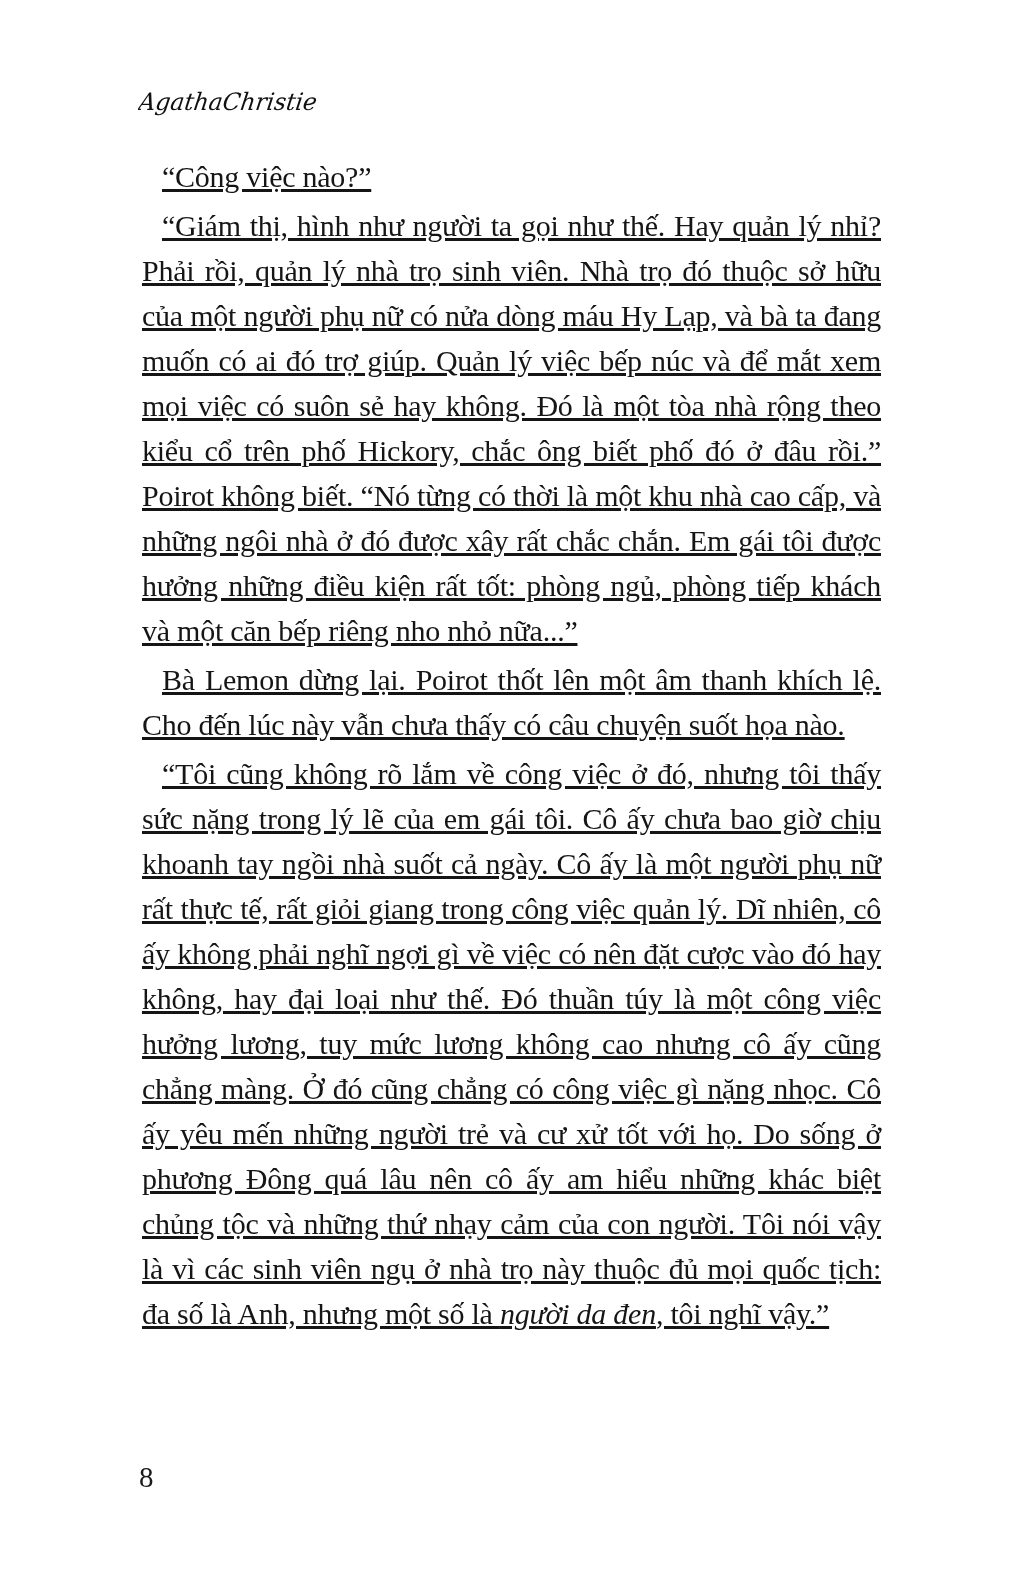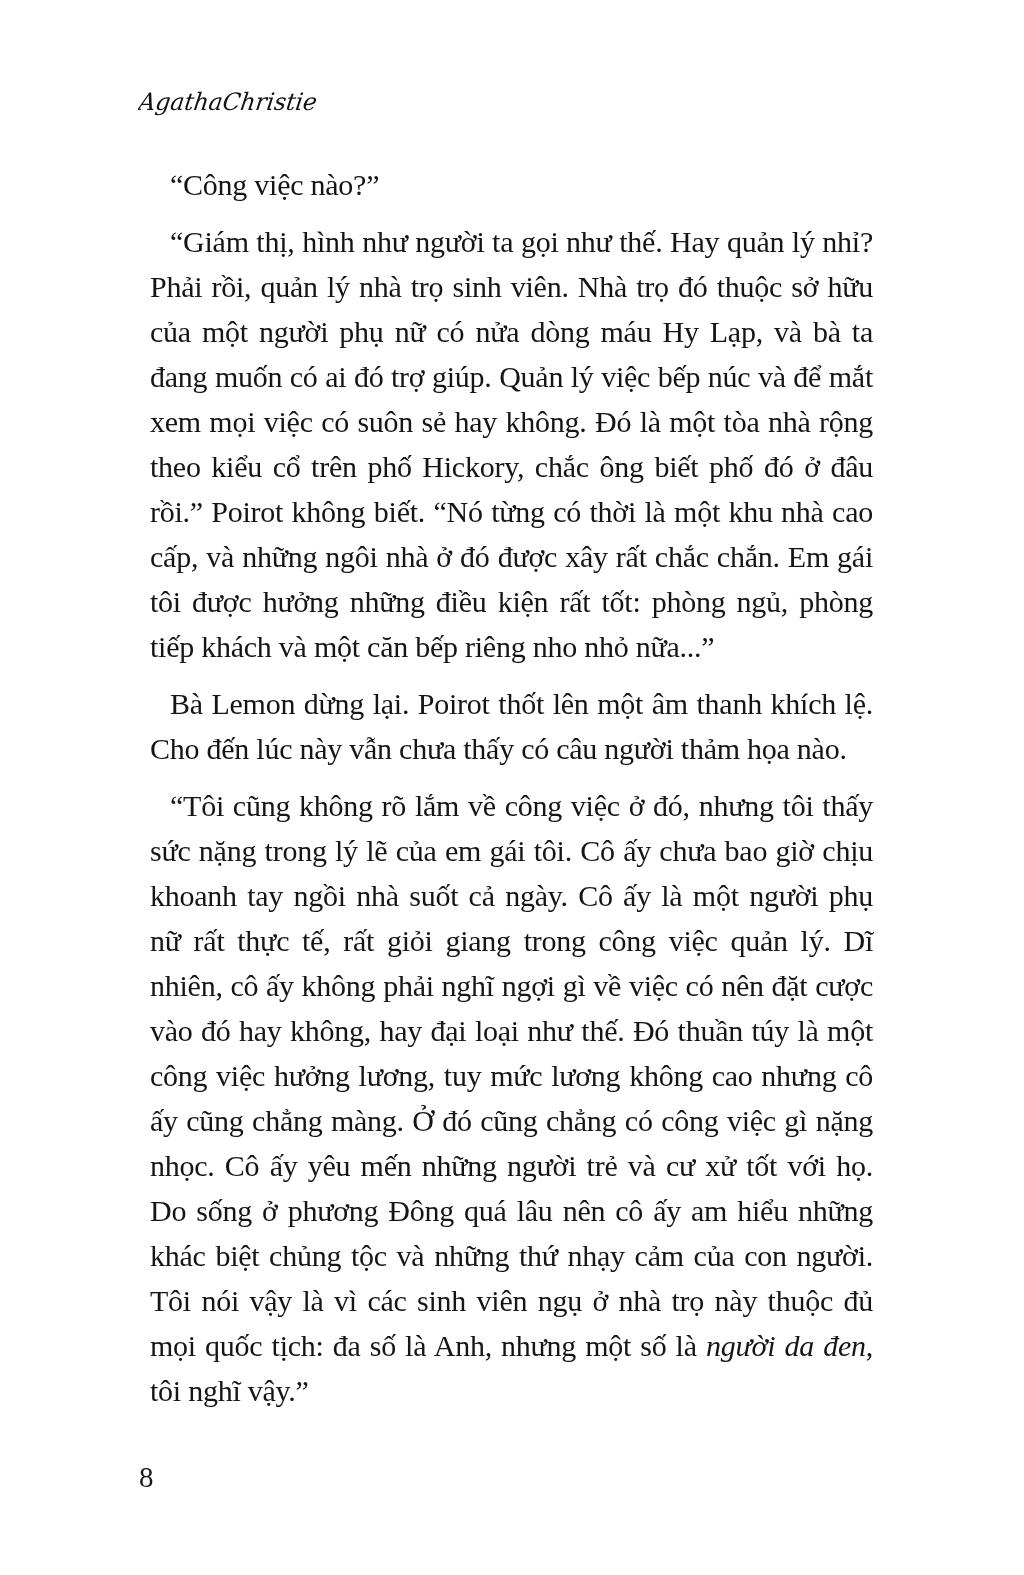--- a/index.html
+++ b/index.html
@@ -25,23 +25,24 @@
     position: absolute;
     left: 138px;
     top: 150px;
     width: 747px;
     font-size: 30px;
     line-height: 45px;
     text-align: justify;
     letter-spacing: -0.25px;
   }
   .body-text p {
-    margin: 12px;
+    margin: 4px;
     padding: 0;
     text-indent: 20px;
+    text-decoration: underline;
   }
   .body-text em {
     font-style: italic;
   }
   .page-number {
     position: absolute;
     left: 139px;
     top: 1455px;
     font-size: 29px;
     line-height: 45px;
@@ -53,19 +54,19 @@
 
 <div class="page">
 
   <svg class="signature" viewBox="0 0 195 42" width="195" height="42">
     <text x="4" y="30" font-size="24" font-style="italic" font-family="DejaVu Serif, serif" fill="#111111" textLength="178" lengthAdjust="spacingAndGlyphs" transform="skewX(-8)">AgathaChristie</text>
   </svg>
 
   <div class="body-text">
     <p>“Công việc nào?”</p>
     <p>“Giám thị, hình như người ta gọi như thế. Hay quản lý nhỉ? Phải rồi, quản lý nhà trọ sinh viên. Nhà trọ đó thuộc sở hữu của một người phụ nữ có nửa dòng máu Hy Lạp, và bà ta đang muốn có ai đó trợ giúp. Quản lý việc bếp núc và để mắt xem mọi việc có suôn sẻ hay không. Đó là một tòa nhà rộng theo kiểu cổ trên phố Hickory, chắc ông biết phố đó ở đâu rồi.” Poirot không biết. “Nó từng có thời là một khu nhà cao cấp, và những ngôi nhà ở đó được xây rất chắc chắn. Em gái tôi được hưởng những điều kiện rất tốt: phòng ngủ, phòng tiếp khách và một căn bếp riêng nho nhỏ nữa...”</p>
-    <p>Bà Lemon dừng lại. Poirot thốt lên một âm thanh khích lệ. Cho đến lúc này vẫn chưa thấy có câu người thảm họa nào.</p>
+    <p>Bà Lemon dừng lại. Poirot thốt lên một âm thanh khích lệ. Cho đến lúc này vẫn chưa thấy có câu chuyện suốt họa nào.</p>
     <p><span>“Tôi cũng không rõ lắm về công việc ở đó, nhưng tôi thấy sức nặng trong lý lẽ của em gái tôi. Cô ấy chưa bao giờ chịu khoanh tay ngồi nhà suốt cả ngày. Cô ấy là một người phụ nữ rất thực tế, rất giỏi giang trong công việc quản lý. Dĩ nhiên, cô ấy không phải nghĩ ngợi gì về việc có nên đặt cược vào đó hay không, hay đại loại như thế. Đó thuần túy là một công việc hưởng lương, tuy mức lương không cao nhưng cô ấy cũng chẳng màng. Ở đó cũng chẳng có công việc gì nặng nhọc. Cô ấy yêu mến những người trẻ và cư xử tốt với họ. Do sống ở phương Đông quá lâu nên cô ấy am hiểu những khác biệt chủng tộc và những thứ nhạy cảm của con người. Tôi nói vậy là vì các sinh viên ngụ ở nhà trọ này thuộc đủ mọi quốc tịch: đa số là Anh, nhưng một số là </span><em>người da đen</em><span>, tôi nghĩ vậy.”</span></p>
   </div>
 
   <div class="page-number">8</div>
 
 </div>
 
 </body></html>

